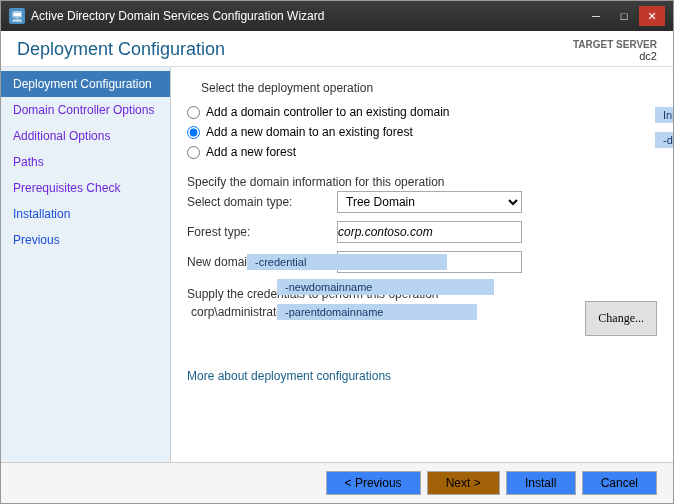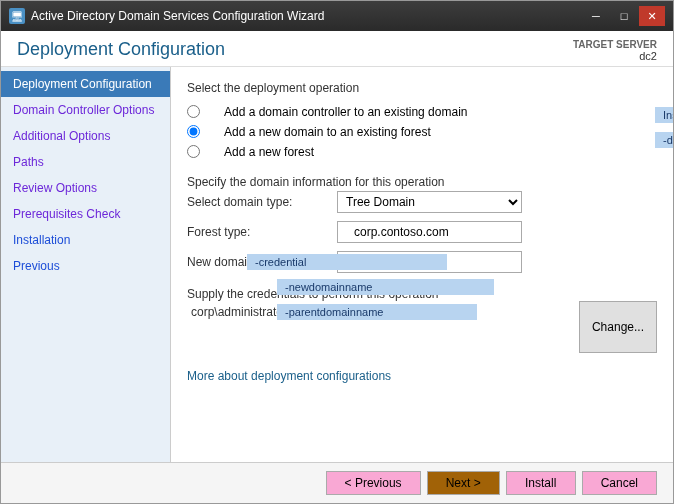--- a/index.html
+++ b/index.html
@@ -132,33 +132,34 @@
       flex: 1;
       padding: 14px 16px;
       overflow-y: auto;
       position: relative;
     }
 
     .section-title {
       font-size: 12px;
       color: #333;
       margin-bottom: 10px;
+      margin-left: 14px;
     }
 
     .radio-group {
       display: flex;
       flex-direction: column;
       gap: 6px;
       margin-bottom: 16px;
     }
 
     .radio-label {
       display: flex;
-      align-items: flex-start;
-      gap: 24px;
+      align-items: center;
+      gap: 6px;
       font-size: 12px;
       cursor: pointer;
     }
 
     .radio-label input[type="radio"] {
       cursor: pointer;
     }
 
     .domain-info-section {
       margin-bottom: 14px;
@@ -185,23 +186,24 @@
     }
 
     .form-control {
       flex: 1;
     }
 
     .form-input {
       width: 185px;
       height: 22px;
       border: 1px solid #aaa;
-      padding: 2px 16px;
+      padding: 2px 0;
       font-size: 12px;
       font-family: inherit;
+      font-style: italic;
     }
 
     .form-select {
       width: 185px;
       height: 22px;
       border: 1px solid #aaa;
       padding: 0 4px;
       font-size: 12px;
       font-family: inherit;
       background: white;
@@ -221,24 +223,24 @@
       font-size: 12px;
       color: #333;
       padding-left: 4px;
     }
 
     .change-btn {
       position: absolute;
       right: 16px;
       background: #e0e0e0;
       border: 1px solid #aaa;
-      padding: 18px 12px;
-      font-size: 12px;
-      cursor: pointer;
-      font-family: Liberation Sans, sans-serif;
+      padding: 9px 12px;
+      font-size: 12px;
+      cursor: pointer;
+      font-family: Liberation Serif, serif;
     }
 
     .link-text {
       color: #1a5f8a;
       font-size: 12px;
       cursor: pointer;
       text-decoration: none;
     }
 
     .footer {
@@ -249,21 +251,21 @@
       gap: 6px;
       background: #f5f5f5;
       flex-shrink: 0;
     }
 
     .footer-btn {
       padding: 4px 18px;
       font-size: 12px;
       font-family: inherit;
       border: 1px solid #aaa;
-      background: #f9a8d4;
+      background: #3b82f6;
       cursor: pointer;
       min-width: 70px;
     }
     .footer-btn.primary { background: #a16207; }
 
     .callout-box {
       position: absolute;
       background: #b8d4f0;
       border: none;
       font-size: 11px;
@@ -303,21 +305,20 @@
     </div>
   </div>
 
   <div class="content">
 
     <div class="sidebar">
       <div class="sidebar-item active">Deployment Configuration</div>
       <div class="sidebar-item">Domain Controller Options</div>
       <div class="sidebar-item">Additional Options</div>
       <div class="sidebar-item">Paths</div>
-      <div class="sidebar-item">Review Options</div>
       <div class="sidebar-item">Prerequisites Check</div>
       <div class="sidebar-item disabled">Installation</div>
       <div class="sidebar-item disabled">Previous</div>
     </div>
 
     <div class="main">
 
       <div class="section-title">Select the deployment operation</div>
 
       <div class="radio-group">

